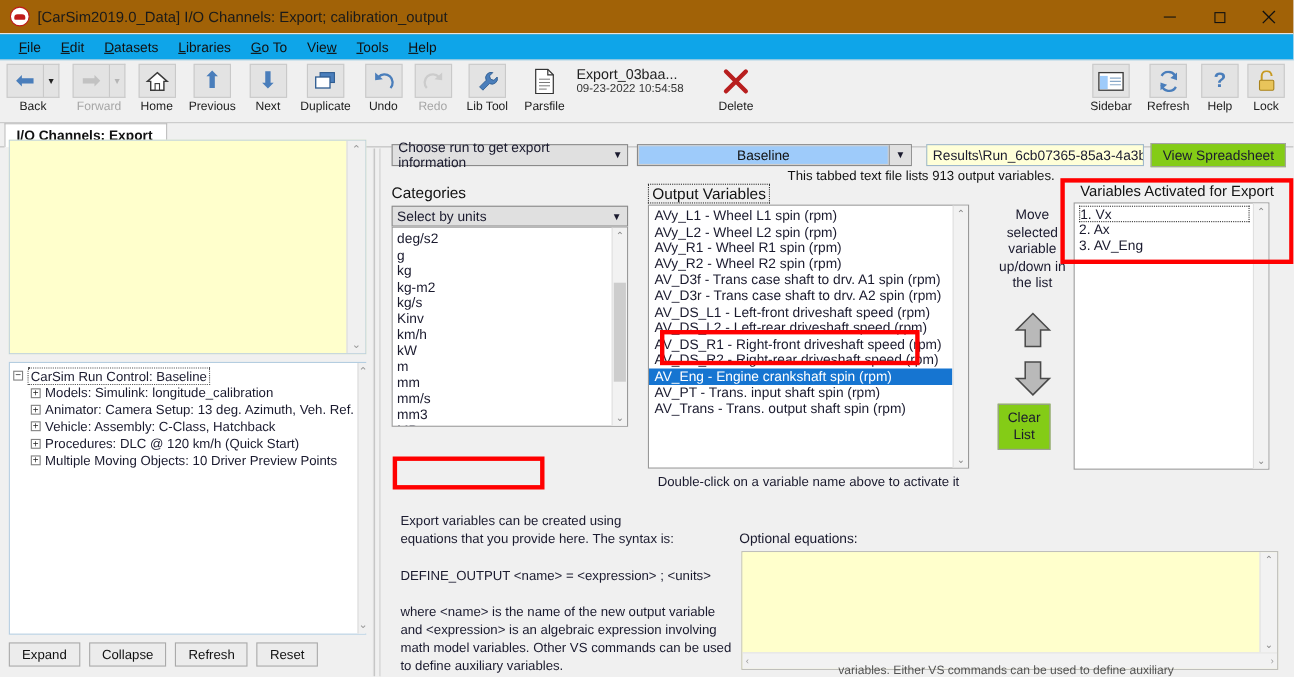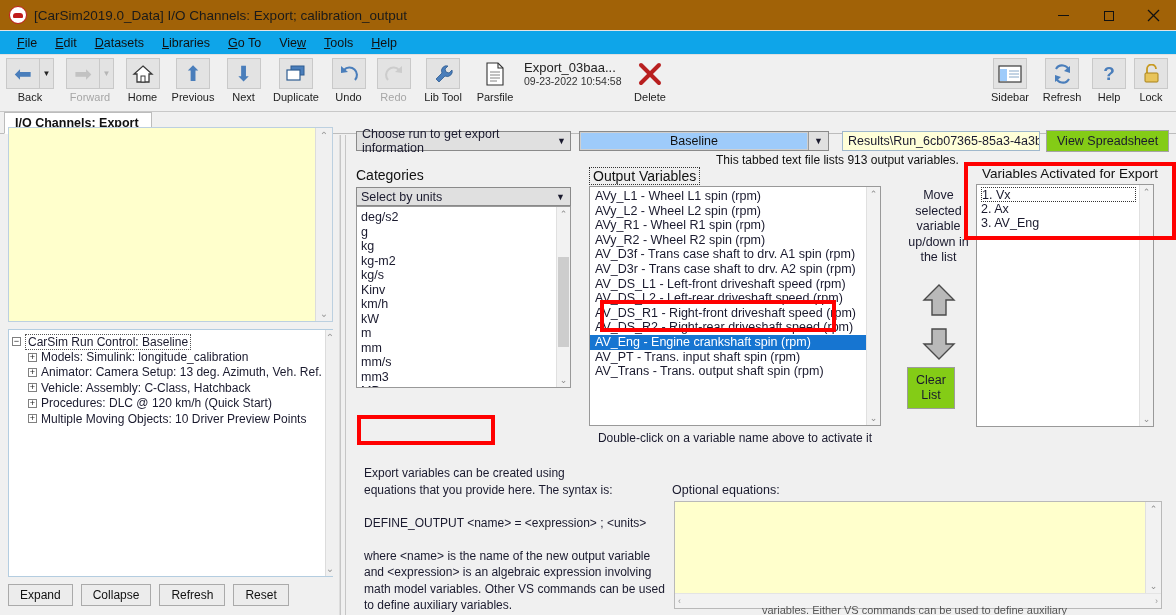--- a/index.html
+++ b/index.html
@@ -50,21 +50,21 @@
   .caret{ width:14px;height:31px;background:#e3e3e3;border:1px solid #c9c9c9;border-left:none;
           display:flex;align-items:center;justify-content:center;font-size:8px;color:#222;}
   .caret.dim{ color:#b5b5b5; }
   .arrow-ico{ font-size:21px; line-height:1; }
   .blue{ color:#4a7ebb; }
   .grey{ color:#c2c2c2; }
   #parsfile-block{ display:flex; flex-direction:column; justify-content:center;
                    margin-left:4px; margin-top:2px;}
   #parsfile-name{ font-size:13px; color:#222; }
   #parsfile-date{ font-size:10.5px; color:#333; }
-  #delete-btn{ margin-left:8px; }
+  #delete-btn{ margin-left:27px; }
   #right-tools{ position:absolute; right:4px; top:3px; display:flex; }
 
   
   #tabstrip{ height:22px; background:#f0f0f0; display:flex; align-items:flex-end;
              border-bottom:1px solid #bcbcbc; }
   #tab-active{ background:#fff; border:1px solid #bcbcbc; border-bottom:1px solid #fff;
                padding:3px 12px 3px 10px; font-size:12.5px; font-weight:bold; color:#111;
                margin-left:4px; position:relative; top:1px; }
 
   

